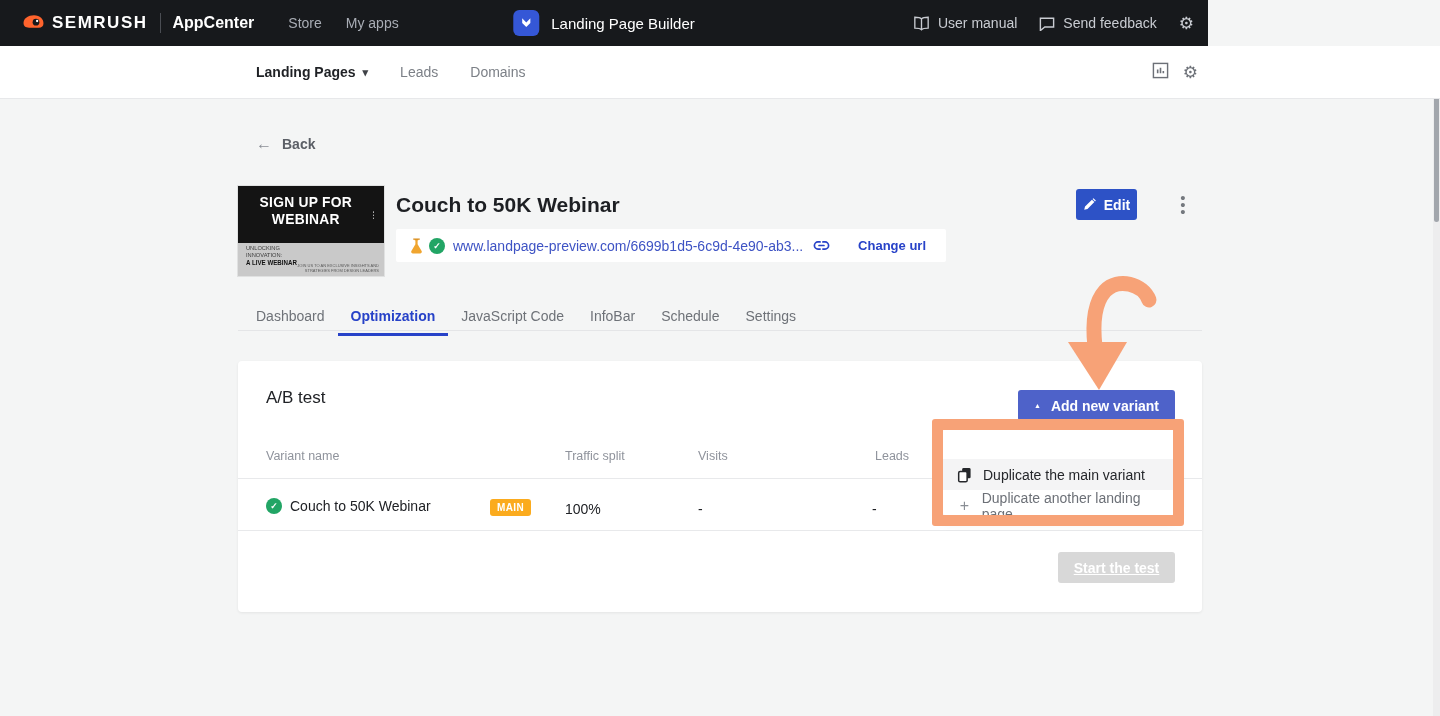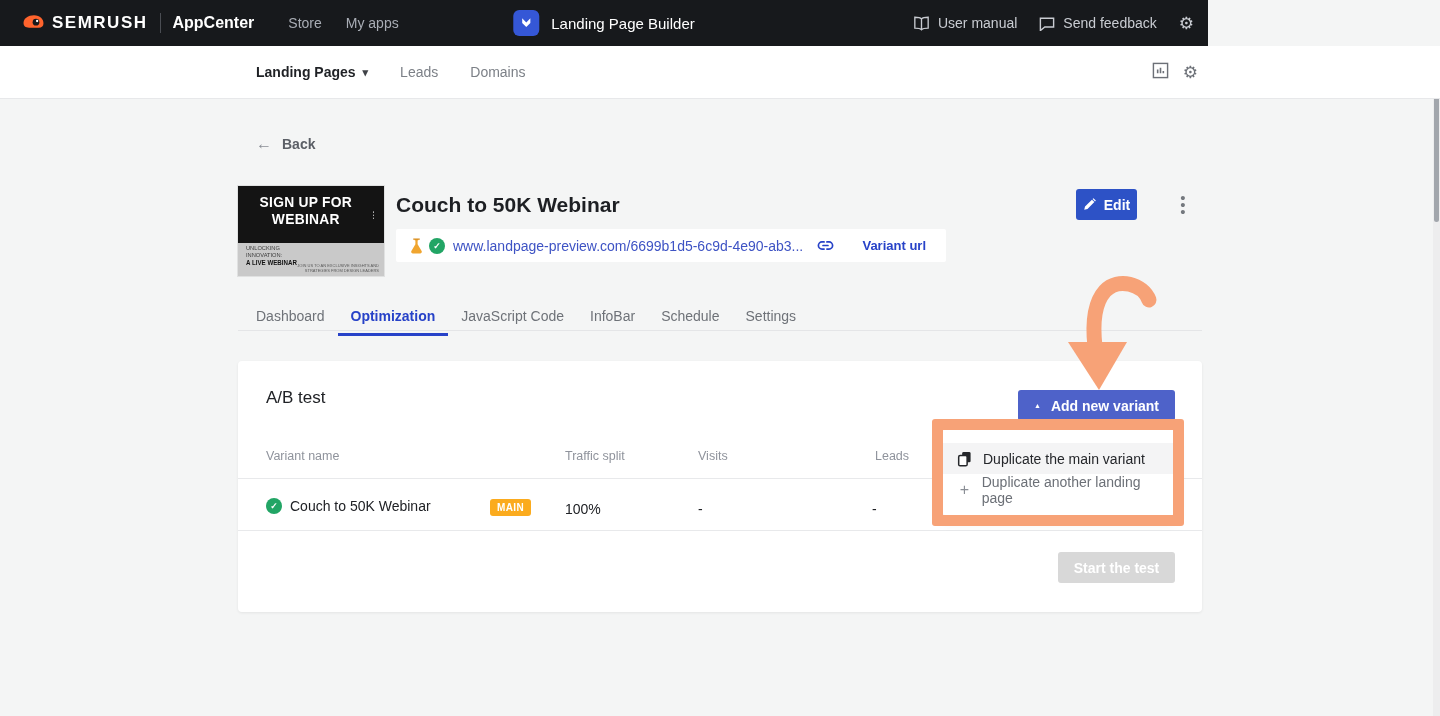--- a/index.html
+++ b/index.html
@@ -64,24 +64,24 @@
   .card { position:absolute; left:238px; top:361px; width:964px; height:251px; background:#fff; border-radius:4px; box-shadow:0 1px 3px rgba(0,0,0,.07); z-index:5; }
   .card-title { position:absolute; left:28px; top:27px; font-size:17px; font-weight:500; color:#202226; }
   .add-variant-btn { position:absolute; left:780px; top:29px; width:157px; height:31px; background:#4e62c9; border:none; border-radius:3px; color:#fff; font-weight:700; font-size:14px; display:flex; align-items:center; justify-content:center; gap:10px; cursor:pointer; font-family:inherit; z-index:6; }
   .caret-up { font-size:7px; line-height:1; }
   .th { position:absolute; top:88px; font-size:12.5px; color:#8f939c; }
   .th-border { position:absolute; left:0; top:117px; width:964px; height:1px; background:#e8e9eb; }
   .row-border { position:absolute; left:0; top:169px; width:964px; height:1px; background:#e8e9eb; }
   .cell { position:absolute; top:140px; font-size:14px; color:#202226; }
   .variant-name-cell { display:flex; align-items:center; gap:8px; left:28px; top:137px; position:absolute; }
   .main-badge { position:absolute; left:252px; top:138px; background:#fbab1e; color:#fff; font-size:10px; font-weight:700; padding:3px 7px; border-radius:3px; letter-spacing:.4px; }
-  .start-btn { position:absolute; left:820px; top:191px; width:117px; height:31px; background:#d8d8d8; border:none; border-radius:3px; color:#fff; font-weight:700; font-size:14px; cursor:default; font-family:inherit; }
-
-  
-  .dropdown { position:absolute; left:943px; top:430px; width:231px; height:85px; background:#fff; border-radius:2px; box-shadow:0 4px 14px rgba(0,0,0,.14); padding-top:13px; z-index:40; }
+  .start-btn { position:absolute; left:820px; top:191px; width:117px; height:31px; background:#d8d8d8; border:none; border-radius:3px; color:#fff; font-weight:700; font-size:14px; cursor:default; font-family:inherit;text-decoration:underline; }
+
+  
+  .dropdown { position:absolute; left:943px; top:430px; width:231px; height:85px; background:#fff; border-radius:2px; box-shadow:0 4px 14px rgba(0,0,0,.14); padding-top:29px; z-index:40; }
   .dd-item { height:31px; display:flex; align-items:center; gap:10px; padding:0 14px; font-size:14px; color:#6c7077; cursor:pointer; }
   .dd-item.hover { background:#f4f4f5; color:#25272b; }
   .dd-plus { font-size:16px; color:#8a8e95; width:16px; text-align:center; }
 
   
   .hl-box { position:absolute; left:932px; top:419px; width:252px; height:107px; border:11px solid #f7a277; border-radius:3px; z-index:45; pointer-events:none; }
   .arrow-svg { position:absolute; left:0; top:0; z-index:50; pointer-events:none; }
 
   
   .scroll-track { position:absolute; right:0; top:46px; width:7px; height:670px; background:#ededee; }
@@ -188,21 +188,21 @@
           <rect x="3.5" y="0.4" width="7" height="1.4" fill="#d98f1f"></rect>
         </svg>
     </span>
     <span class="check-badge">✓</span>
     <span class="url-text">www.landpage-preview.com/6699b1d5-6c9d-4e90-ab3...</span>
     <span class="link-icon">
       <svg width="17" height="17" viewBox="0 0 24 24" fill="none" stroke="#2742c8" stroke-width="2.4" stroke-linecap="round">
           <path d="M10 7H7a5 5 0 000 10h3M14 7h3a5 5 0 010 10h-3M8.5 12h7"></path>
         </svg>
     </span>
-    <span class="change-url">Variant url</span>
+    <span class="change-url">Change url</span>
   </div>
 
   <button class="edit-btn">
     <span style="display:flex;">
       <svg width="13" height="13" viewBox="0 0 16 16">
           <path fill="#fff" d="M1.5 14.5l1-4 8.5-8.5 3 3-8.5 8.5zM11.8 1.2l1-1 3 3-1 1z"></path>
         </svg>
     </span>
     <span>Edit</span>
   </button>

